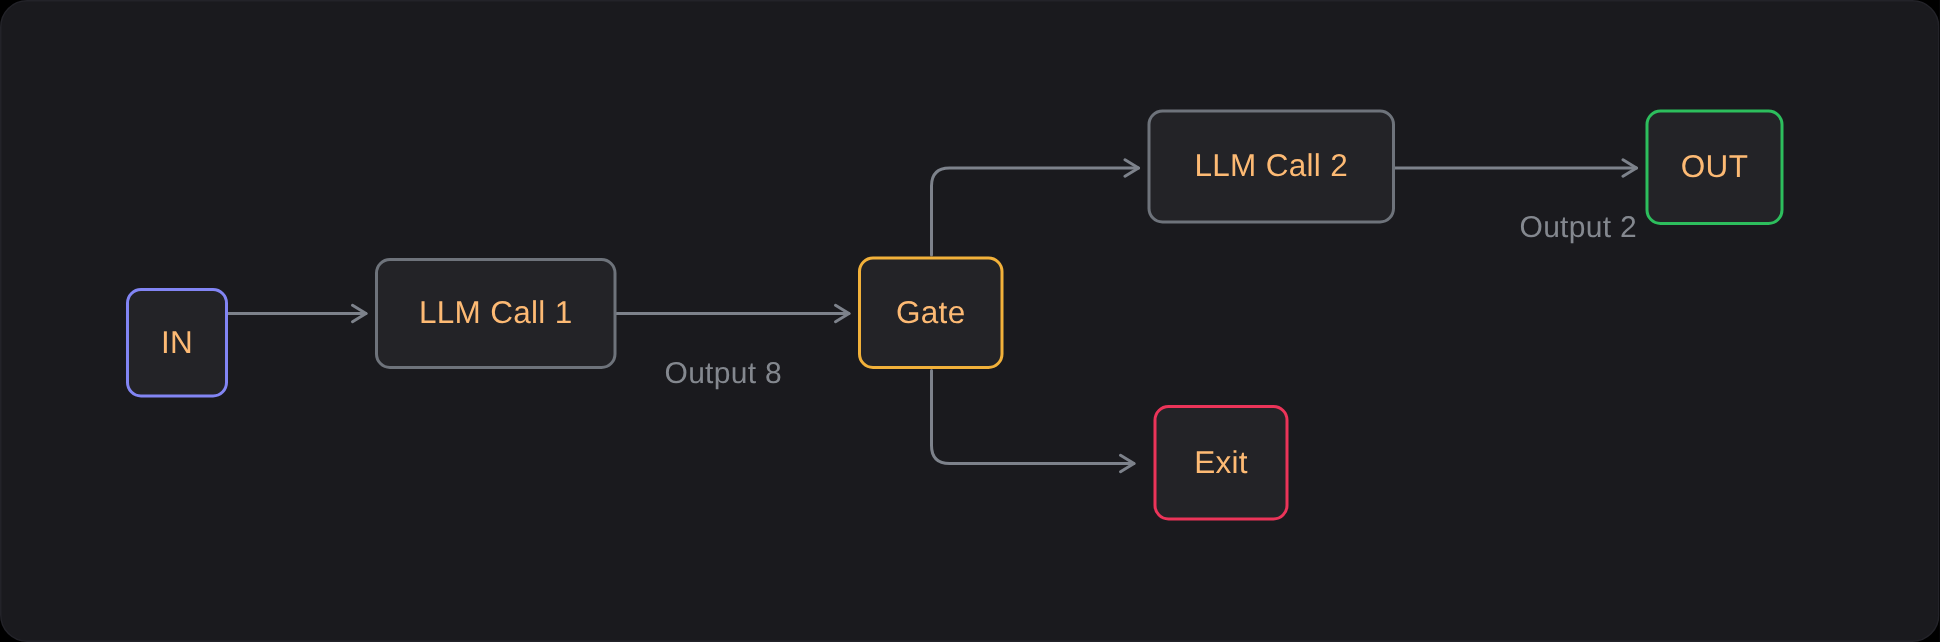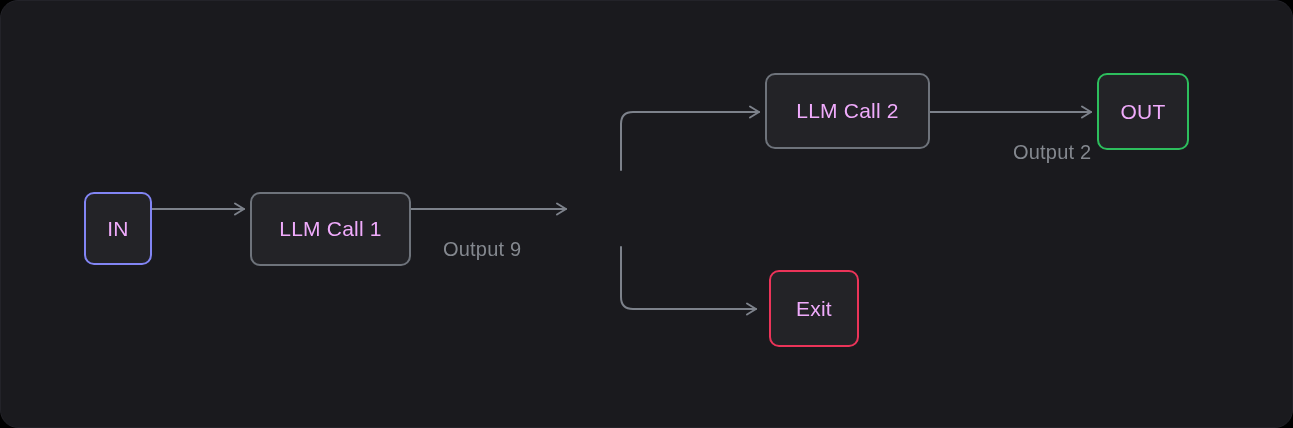--- a/index.html
+++ b/index.html
@@ -41,27 +41,27 @@
   }
   .node {
     position: absolute;
     box-sizing: border-box;
     background: #232327;
     border: 2px solid #6e737b;
     border-radius: 10px;
     display: flex;
     align-items: center;
     justify-content: center;
-    color: #f0abfc;
+    color: #fdba74;
     font-size: 21px;
     letter-spacing: 0.2px;
     white-space: nowrap;
   }
   .node-in   { left:  84px; top: 172px; width:  68px; height: 73px; margin-top: 20px; }
-  .node-llm1 { left: 250px; top: 172px; width: 161px; height: 74px; margin-top: 20px; }
+  .node-llm1 { left: 250px; top: 172px; width: 161px; height: 74px; }
   .node-gate { left: 572px; top: 171px; width:  97px; height: 75px; }
   .node-llm2 { left: 765px; top:  73px; width: 165px; height: 76px; }
   .node-out  { left:1097px; top:  73px; width:  92px; height: 77px; }
   .node-exit { left: 769px; top: 270px; width:  90px; height: 77px; }
   .edge-label {
     position: absolute;
     color: #84888f;
     font-size: 20px;
     letter-spacing: 0.2px;
     white-space: nowrap;
@@ -89,29 +89,32 @@
   </svg>
 
   <div class="node node-in" style="border-color: rgb(130, 133, 244);">
     <span>IN</span>
   </div>
 
   <div class="node node-llm1" style="border-color: rgb(110, 115, 123);">
     <span>LLM Call 1</span>
   </div>
 
+  <div class="node node-gate" style="border-color: rgb(242, 177, 58);">
+    <span>Gate</span>
+  </div>
 
   <div class="node node-llm2" style="border-color: rgb(110, 115, 123);">
     <span>LLM Call 2</span>
   </div>
 
   <div class="node node-out" style="border-color: rgb(45, 190, 93);">
     <span>OUT</span>
   </div>
 
   <div class="node node-exit" style="border-color: rgb(235, 52, 89);">
     <span>Exit</span>
   </div>
 
-  <div class="edge-label label-output1">Output 9</div>
+  <div class="edge-label label-output1">Output 8</div>
 
   <div class="edge-label label-output2">Output 2</div>
 </div>
 
 </body></html>

